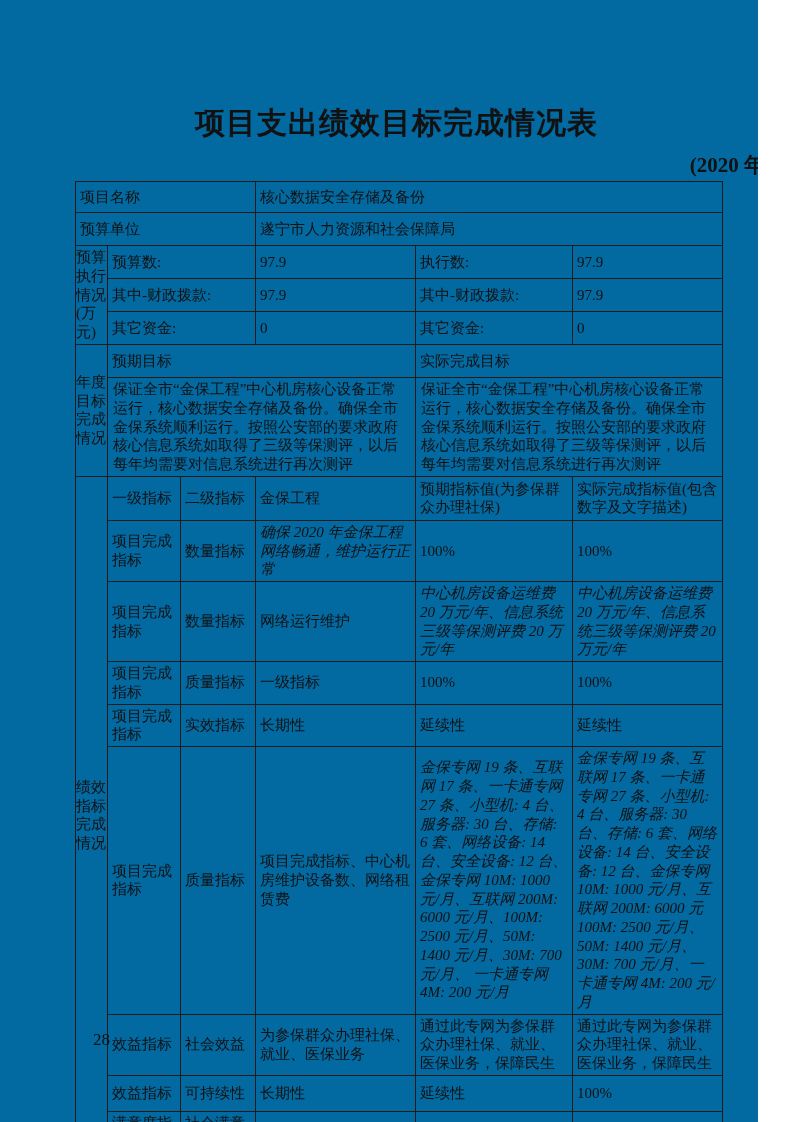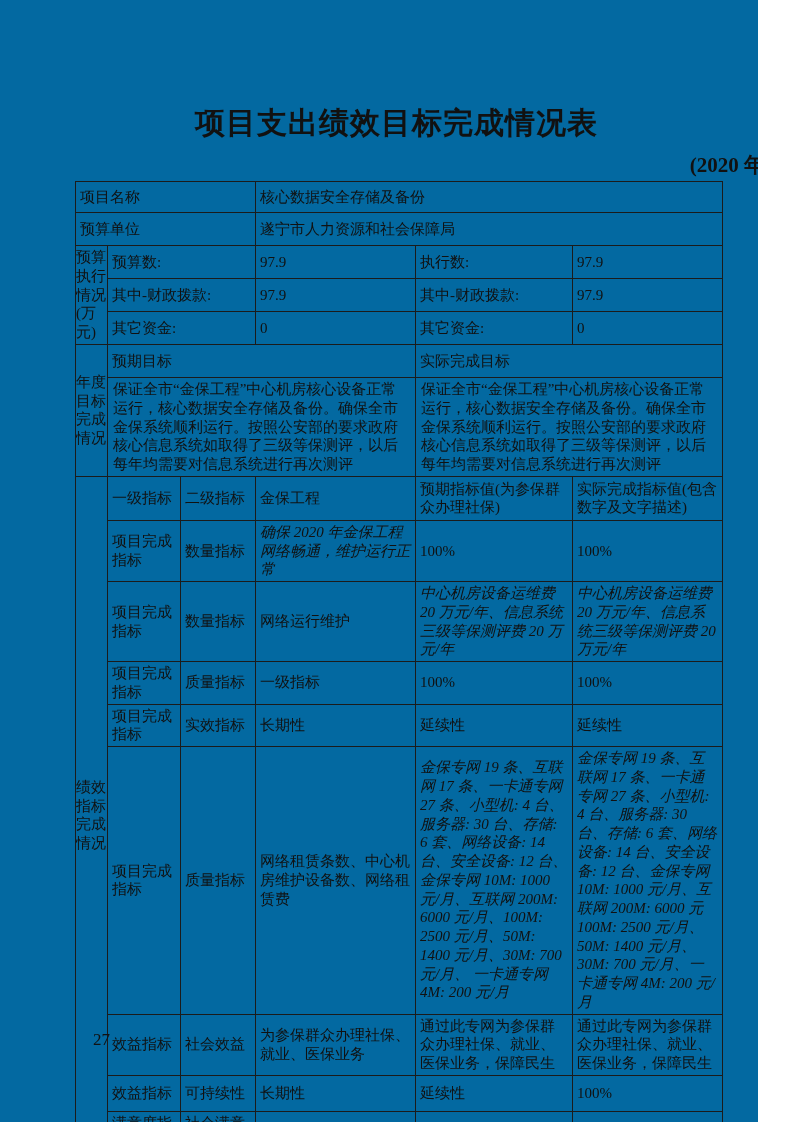--- a/index.html
+++ b/index.html
@@ -162,21 +162,21 @@
         <td>项目完成指标</td>
         <td>实效指标</td>
         <td>长期性</td>
         <td>延续性</td>
         <td>延续性</td>
       </tr>
 
       <tr>
         <td>项目完成指标</td>
         <td>质量指标</td>
-        <td class="mid">网络租赁条数、中心机房维护设备数、网络租赁费</td>
+        <td class="mid">项目完成指标、中心机房维护设备数、网络租赁费</td>
         <td class="longtext">金保专网 19 条、互联网 17 条、一卡通专网 27 条、小型机: 4 台、服务器: 30 台、存储: 6 套、网络设备: 14 台、安全设备: 12 台、金保专网 10M: 1000 元/月、互联网 200M: 6000 元/月、100M: 2500 元/月、50M: 1400 元/月、30M: 700 元/月、 一卡通专网 4M: 200 元/月</td>
         <td class="longtext">金保专网 19 条、互联网 17 条、一卡通专网 27 条、小型机: 4 台、服务器: 30 台、存储: 6 套、网络设备: 14 台、安全设备: 12 台、金保专网 10M: 1000 元/月、互联网 200M: 6000 元 100M: 2500 元/月、50M: 1400 元/月、30M: 700 元/月、一卡通专网 4M: 200 元/月</td>
       </tr>
 
       <tr class="h58">
         <td>效益指标</td>
         <td>社会效益</td>
         <td class="small">为参保群众办理社保、就业、医保业务</td>
         <td class="mid">通过此专网为参保群众办理社保、就业、医保业务，保障民生</td>
         <td class="mid">通过此专网为参保群众办理社保、就业、医保业务，保障民生</td>
@@ -194,15 +194,15 @@
         <td>满意度指标</td>
         <td>社会满意度指标</td>
         <td>让群众满意</td>
         <td>95%以上</td>
         <td>96%</td>
       </tr>
 
     </tbody>
   </table>
 
-  <div class="page-number">27</div>
+  <div class="page-number">28</div>
 
 </div>
 
 </body></html>

